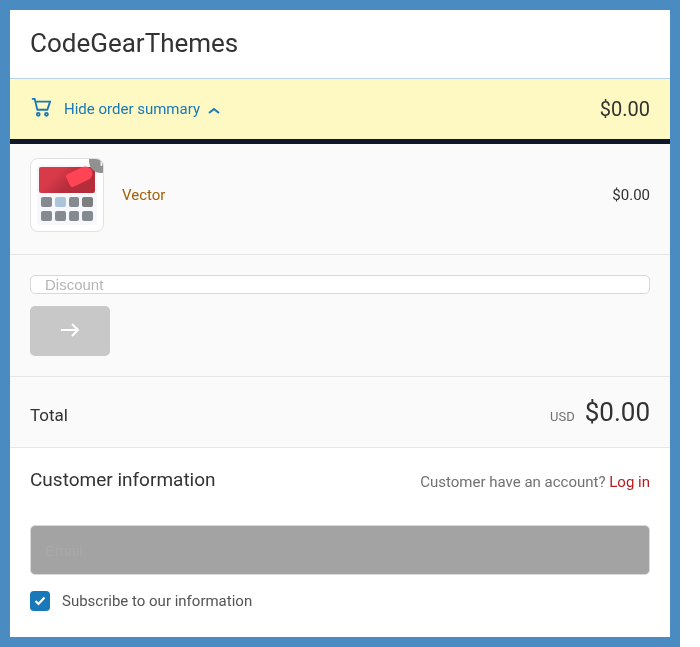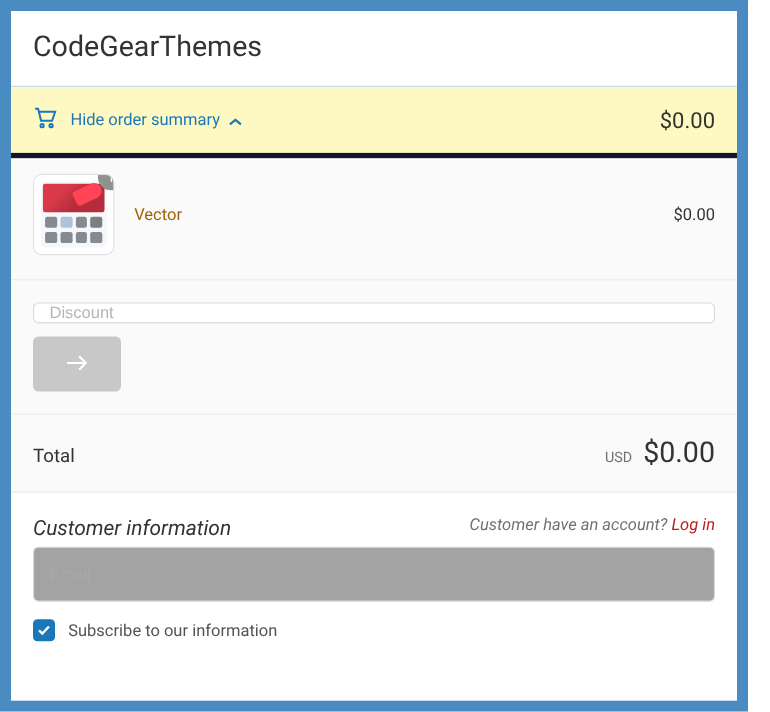--- a/index.html
+++ b/index.html
@@ -183,23 +183,22 @@
   .total-value {
     color: #323232;
     font-size: 26px;
   }
   .customer-section {
     padding: 20px 20px 0;
     background: #fff;
   }
   .customer-head {
     display: flex;
-    align-items: flex-start;
-    margin-bottom: 6px;
-    font-style: italic;
+    align-items: flex-end;
+    margin-bottom: 34px;
   }
   .customer-head h2 {
     font-size: 19px;
     font-weight: 400;
     color: #333;
   }
   .already {
     margin-left: auto;
     color: #717171;
     font-size: 15px;

